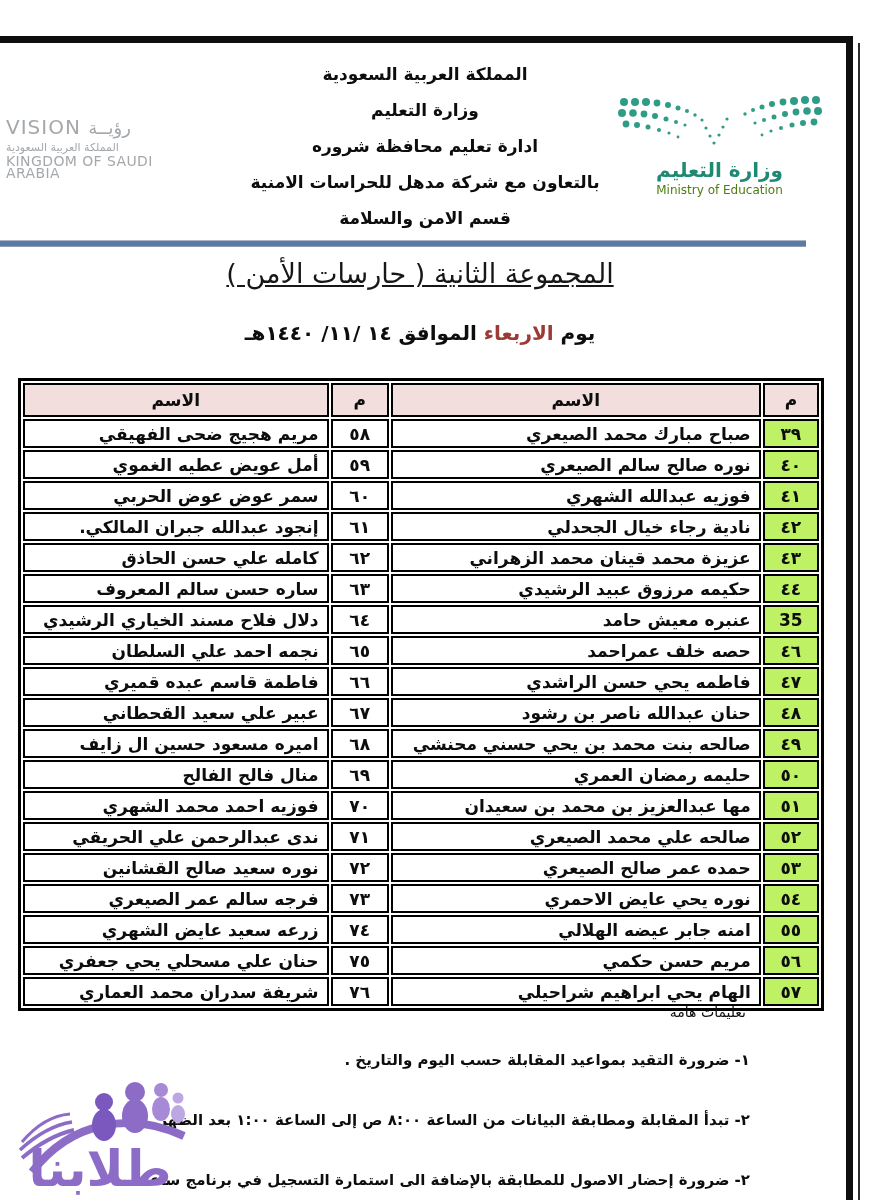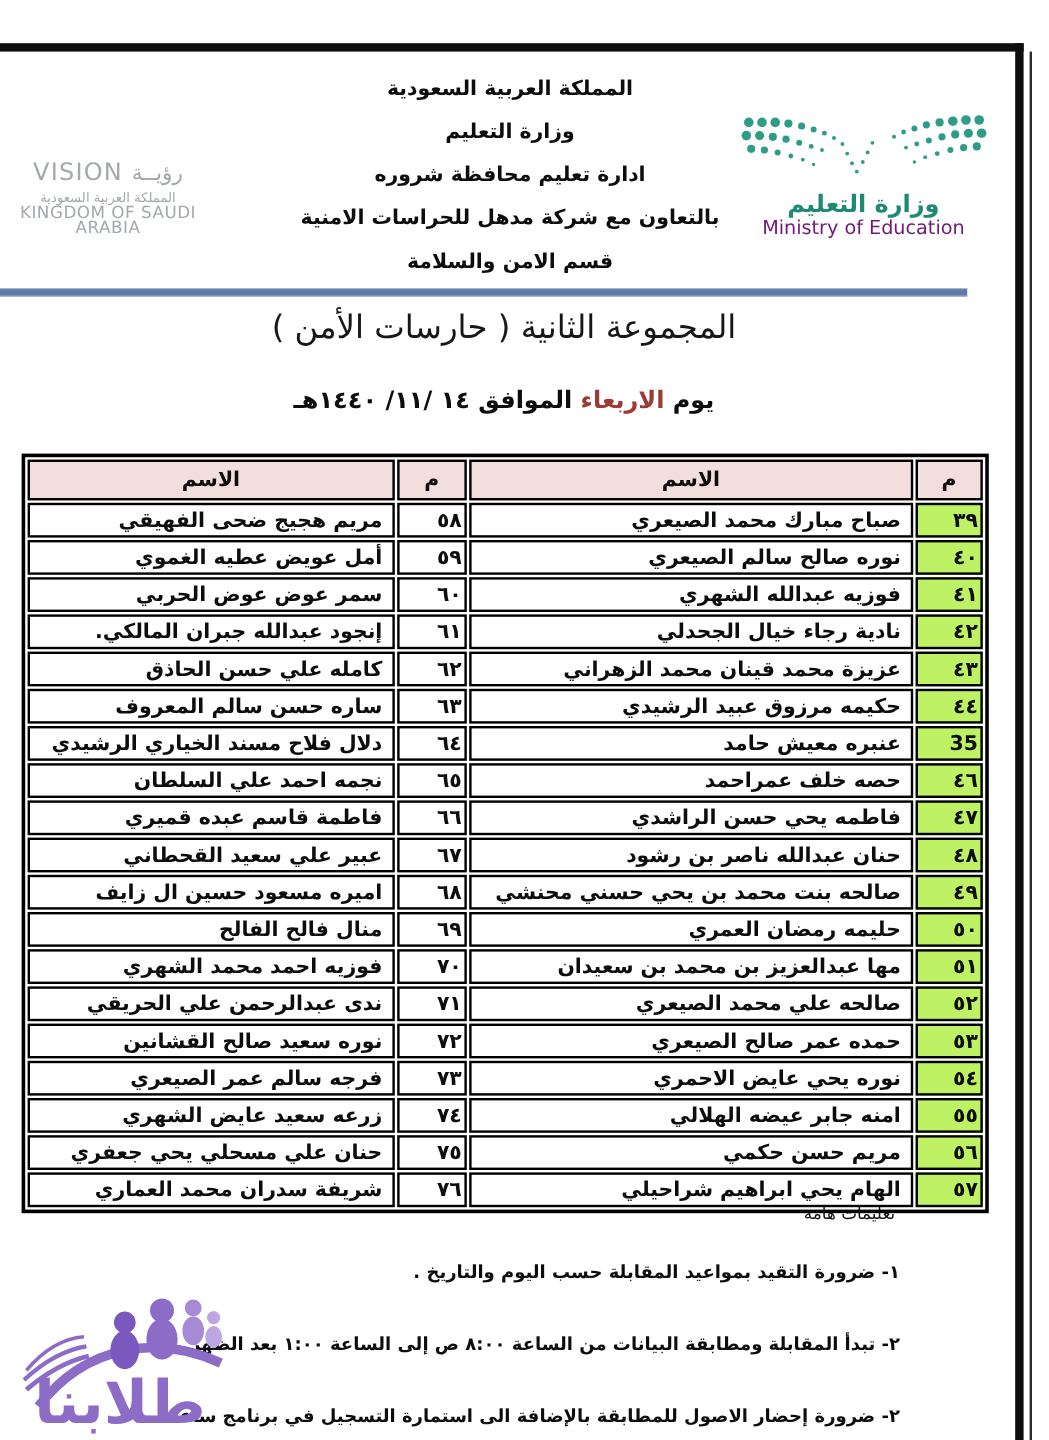--- a/index.html
+++ b/index.html
@@ -10,50 +10,50 @@
   
   .frame-top{position:absolute;top:36px;left:0;width:853px;height:7px;background:#0e0e0e;}
   .frame-right-inner{position:absolute;top:36px;left:846px;width:7px;height:1164px;background:#0e0e0e;}
   .frame-right-outer{position:absolute;top:43px;left:858px;width:2px;height:1157px;background:#2b2b2b;}
 
   
   .header-center{position:absolute;top:64px;left:225px;width:400px;text-align:center;
     font-weight:bold;font-size:17px;color:#0d0d0d;direction:rtl;}
   .header-center .hline{margin-bottom:16px;line-height:20px;}
 
-  .vision{position:absolute;top:116px;left:6px;width:168px;text-align:center;color:#a4a8ac;direction:ltr;margin-top:16px;}
+  .vision{position:absolute;top:116px;left:6px;width:168px;text-align:left;color:#a4a8ac;direction:ltr;}
   .vision .v-row1{font-size:20px;letter-spacing:1px;line-height:22px;}
   .vision .v-row1 .v-ar{font-size:18px;}
   .vision .v-row2{font-size:42px;font-weight:bold;line-height:44px;letter-spacing:1px;}
   .vision .v-flower{color:#4a9b4f;font-size:34px;}
   .vision .v-row3{font-size:11px;line-height:14px;margin-top:2px;}
   .vision .v-row4{font-size:14px;letter-spacing:0.4px;line-height:12px;}
 
   .moe{position:absolute;top:92px;left:612px;width:215px;text-align:center;}
   .moe-ar{color:#1f8a74;font-size:20px;font-weight:bold;line-height:24px;margin-top:4px;direction:rtl;}
-  .moe-en{color:#701a75;font-size:16px;line-height:16px;}
+  .moe-en{color:#4d7c0f;font-size:12px;line-height:16px;}
 
   .rule{position:absolute;top:240px;left:0;width:806px;height:5px;background:#5b7aa7;
     border-top:1px solid #aab6c6;border-bottom:1px solid #8e9cb0;}
 
   .title{position:absolute;top:258px;left:0;width:840px;text-align:center;
-    font-size:27px;color:#171717;direction:rtl;}
+    font-size:27px;color:#171717;direction:rtl;text-decoration:underline;}
   .date{position:absolute;top:321px;left:0;width:840px;text-align:center;
     font-size:20px;font-weight:bold;direction:rtl;color:#0d0d0d;}
   .date .day{color:#9c3a34;}
 
   
   .tbl-wrap{position:absolute;top:378px;left:18px;width:806px;}
   table.names{width:100%;border-collapse:separate;border-spacing:2px;direction:rtl;
     table-layout:fixed;border:3px solid #000;background:#fff;}
   table.names th,table.names td{border:2px solid #000;font-weight:bold;font-size:17px;color:#0d0d0d;overflow:hidden;white-space:nowrap;}
   table.names th{background:#f2dedd;height:28px;text-align:center;font-size:17px;}
   table.names td{height:25px;}
   td.name{padding:0 8px 0 4px;}
-  td.num{text-align:right;padding:0 2px;}
+  td.num{text-align:center;padding:0 2px;}
   td.num.pink{background:#bef264;}
   col.c-num1{width:56px;} col.c-name1{width:368px;} col.c-num2{width:58px;} col.c-name2{width:304px;}
 
   
   .inst{position:absolute;top:1004px;left:120px;width:630px;direction:rtl;color:#0d0d0d;}
   .inst-h{font-size:14px;font-weight:normal;margin:0 4px 30px 0;}
   .inst-item{font-size:15px;font-weight:bold;margin-bottom:40px;line-height:20px;}
 
   
   .talabna{position:absolute;left:14px;top:1078px;width:178px;height:120px;}

